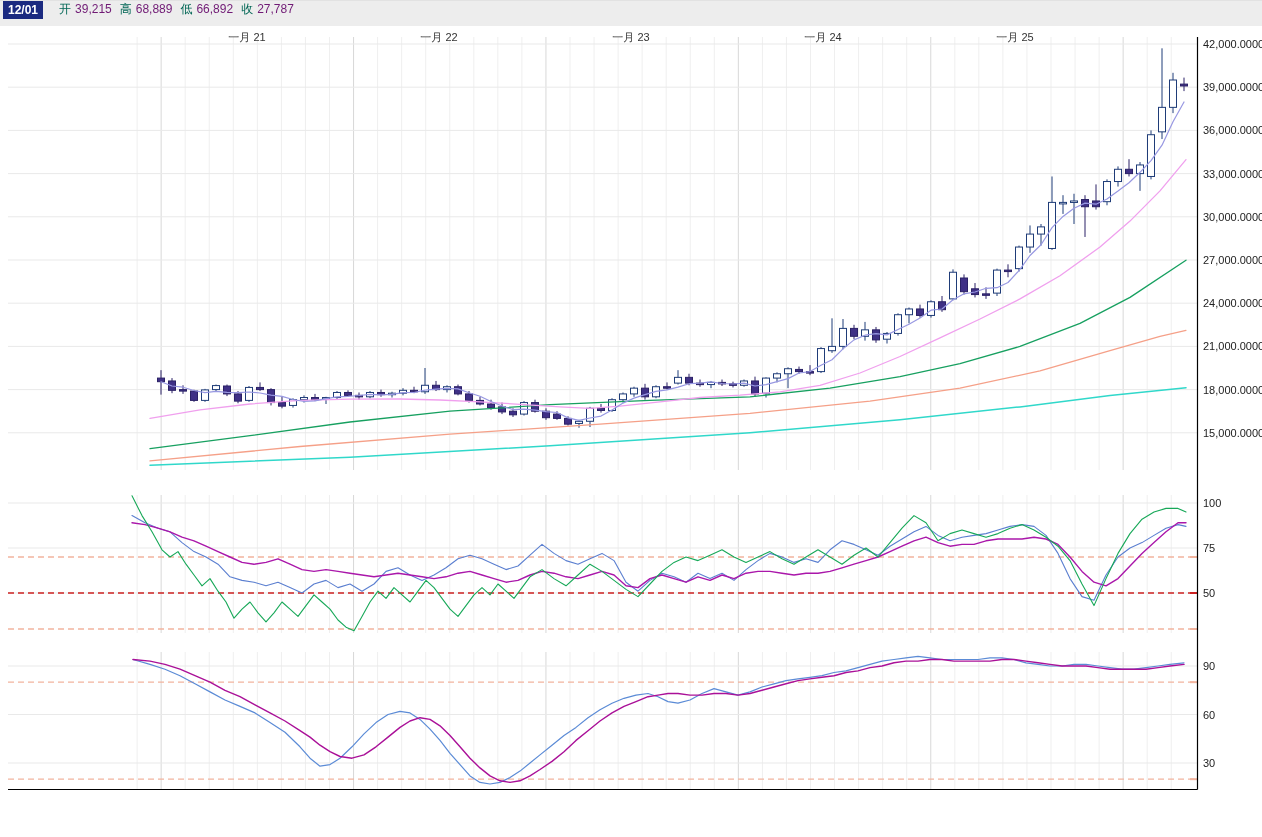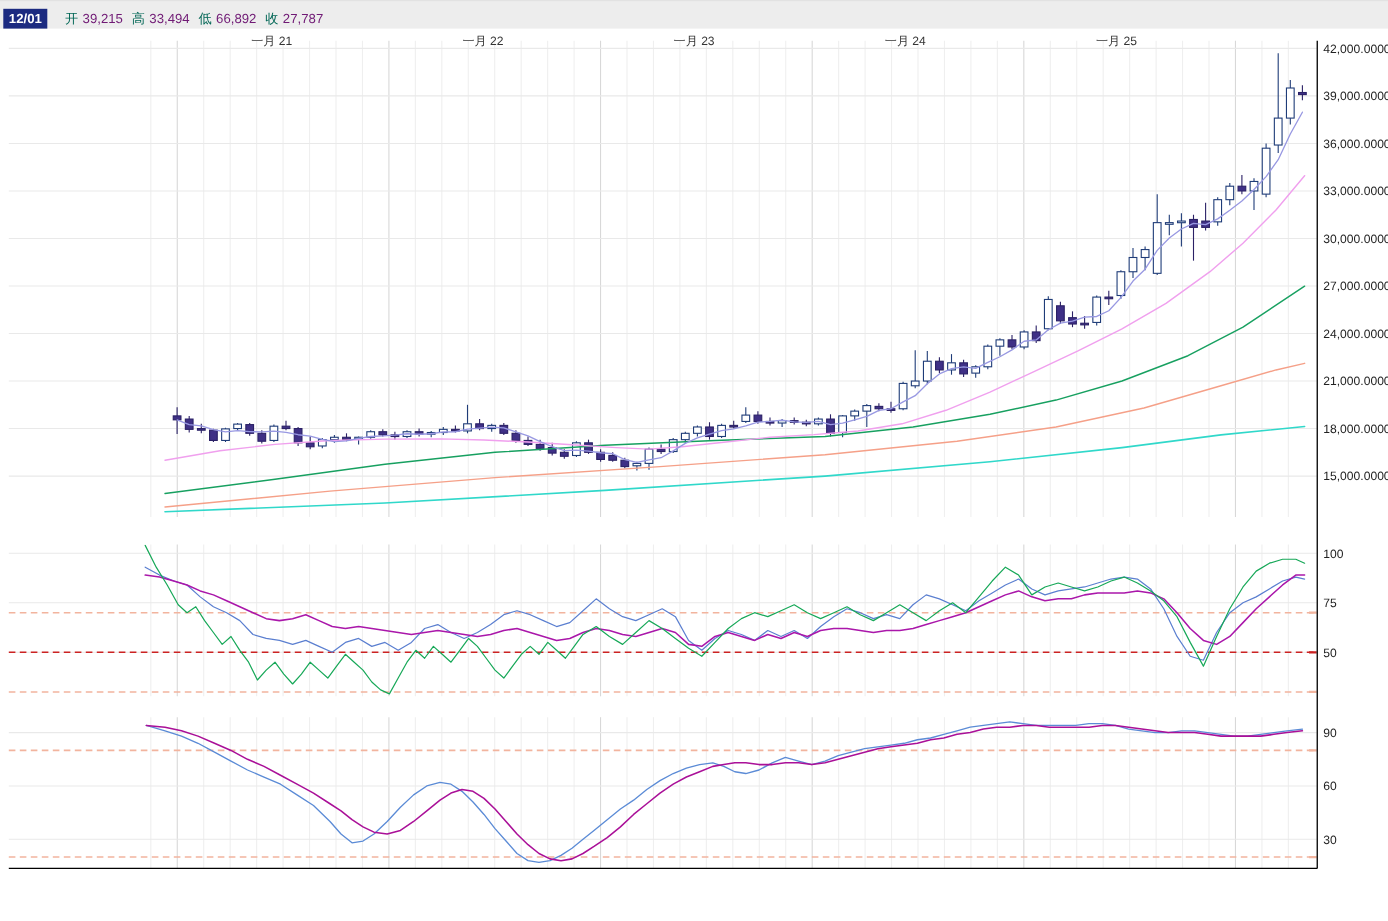--- a/index.html
+++ b/index.html
@@ -21,21 +21,21 @@
     font-size:12px;line-height:17px;padding-left:4px;white-space:nowrap;
     color:#1c2f7d;z-index:3;
   }
   .rsi-hdr{top:475}
   .stc-hdr{top:633}
   .hv{margin-left:6px}
   .sep{color:#1c2f7d}
   .status-bar{
     position:absolute;left:0;top:812;width:1262px;height:25px;
     background:#ededed;border-top:1px solid #e2e2e2;
-    font-size:12px;display:flex;align-items:flex-end;z-index:3;
+    font-size:12px;display:flex;align-items:flex-start;z-index:3;
   }
   .date-badge{
     background:#1b2a80;color:#ffffff;font-weight:bold;
     padding:2px 5px;margin-left:3px;margin-right:8px;font-size:12px;
   }
   .ohlc-label{color:#006655;margin-left:8px}
   .ohlc-value{color:#701a75;margin-left:4px}
 </style>
 </head>
 <body>
@@ -453,16 +453,16 @@
 
 <div class="ind-hdr stc-hdr">
   <span>随机指数(STC) (14, 5, 3)</span>
   <span class="hv" style="color: rgb(77, 111, 224);">91.5606</span><span class="sep">, </span>
   <span style="color: rgb(194, 20, 194);">89.7658</span>
 </div>
 
 <div class="status-bar">
   <span class="date-badge">12/01</span>
   <span><span class="ohlc-label">开</span><span class="ohlc-value">39,215</span></span>
-  <span><span class="ohlc-label">高</span><span class="ohlc-value">33,494</span></span>
+  <span><span class="ohlc-label">高</span><span class="ohlc-value">68,889</span></span>
   <span><span class="ohlc-label">低</span><span class="ohlc-value">66,892</span></span>
   <span><span class="ohlc-label">收</span><span class="ohlc-value">27,787</span></span>
 </div>
 
 </body></html>

